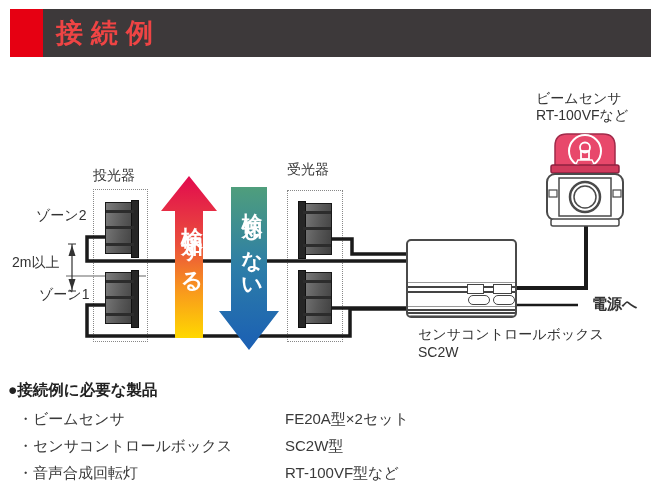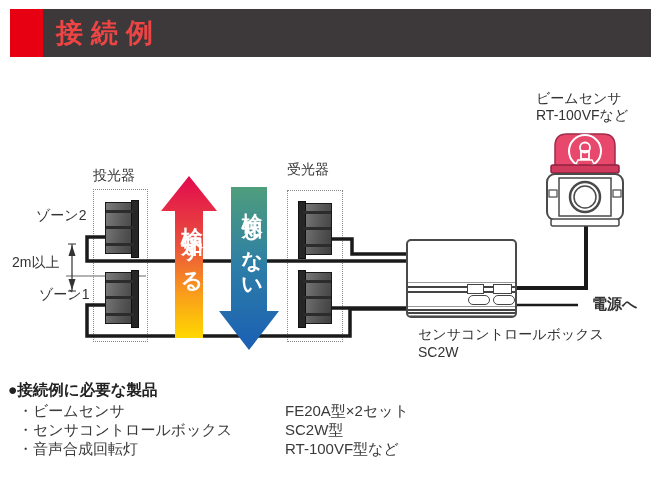--- a/index.html
+++ b/index.html
@@ -76,21 +76,21 @@
   .cb-l7 { top:74px; height:1px; background:#999; }
   .cb-tab { position:absolute; top:43px; height:10px; background:#fff; border:1.5px solid #444; }
   .cb-tab.t1 { left:59px; width:17px; }
   .cb-tab.t2 { left:85px; width:19px; }
   .cb-btn { position:absolute; top:54px; width:22px; height:10px; background:#fff; border:1.5px solid #444; border-radius:5px; }
   .cb-btn.b1 { left:60px; } .cb-btn.b2 { left:85px; }
   svg.light { position:absolute; left:540px; top:124px; z-index:2; }
   
   .products { position:absolute; left:8px; top:380px; right:8px; z-index:3; }
   .products-heading { font-size:15.5px; font-weight:600; color:#222; }
-  .prod-row { position:relative; padding-left:10px; font-size:15px; color:#3a3a3a; line-height:19px; }
+  .prod-row { position:relative; margin-top:8px; padding-left:10px; font-size:15px; color:#3a3a3a; line-height:19px; }
   .prod-name { display:inline-block; width:267px; }
   .prod-model { display:inline-block; }
 </style>
 </head>
 <body>
 
 <div class="page">
 
   <div class="header">
     <div class="header-red"></div>

